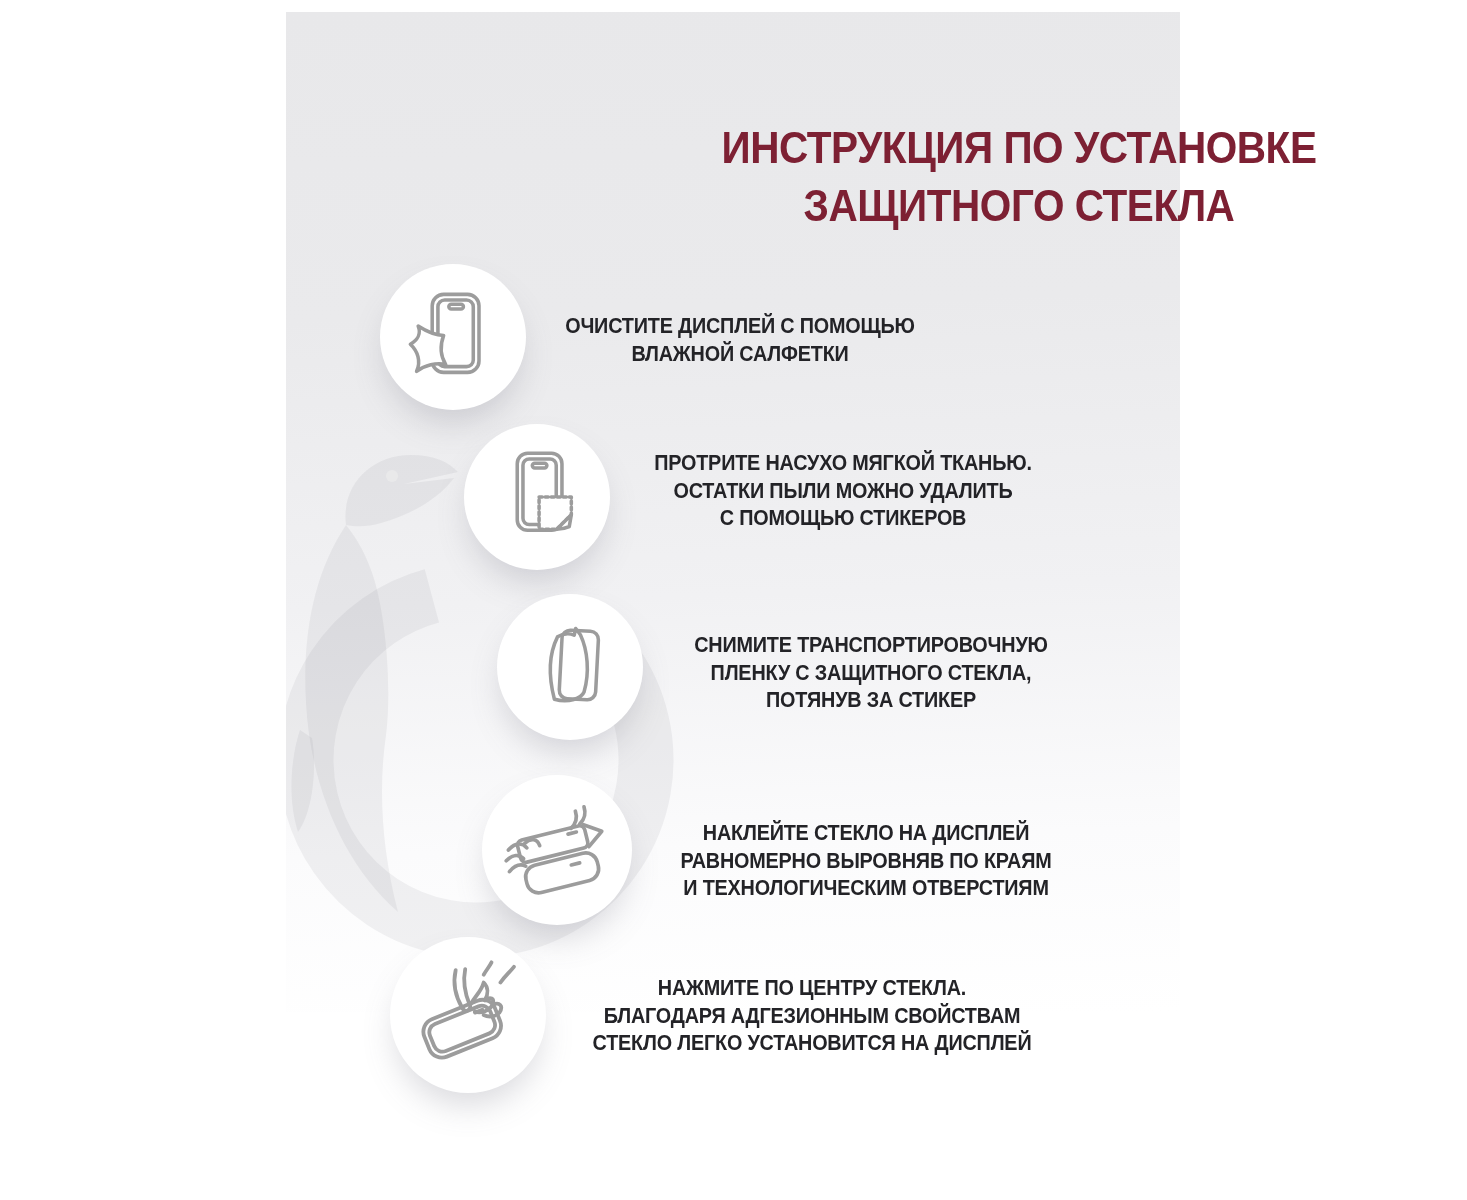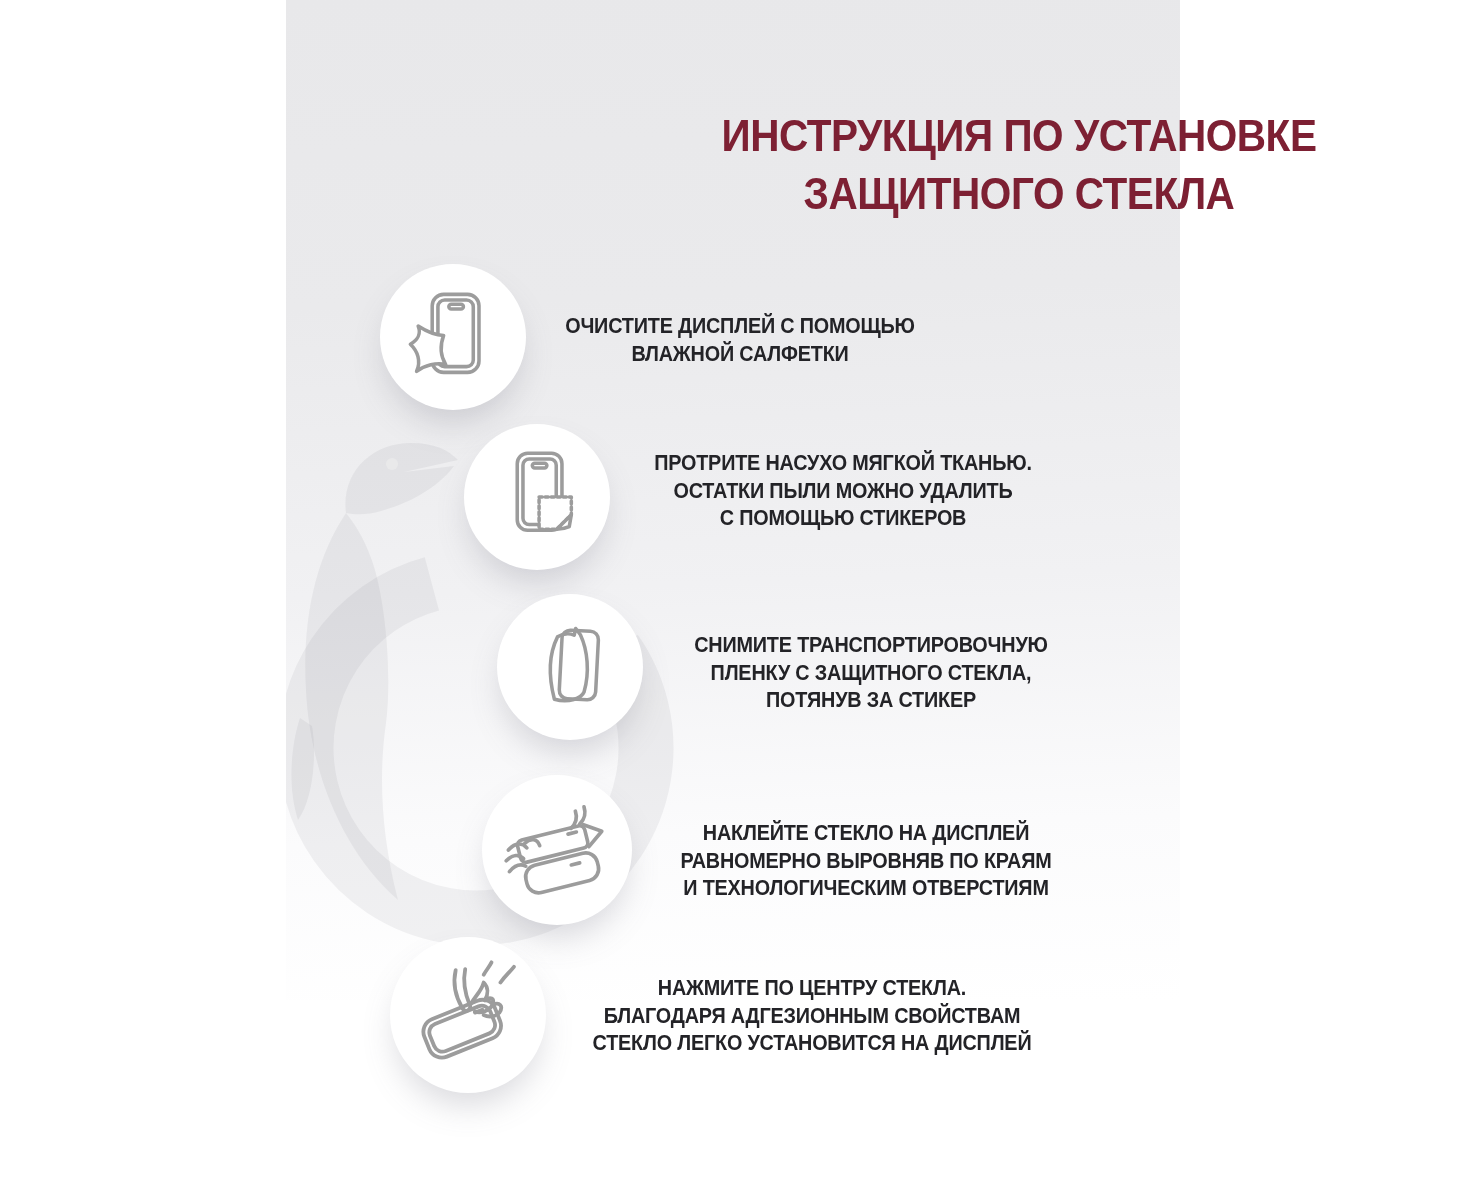--- a/index.html
+++ b/index.html
@@ -4,21 +4,21 @@
 <style>
   html,body{margin:0;padding:0;background:#ffffff;}
   .page{
     position:relative;
     width:1467px;height:1200px;
     background:#ffffff;
     overflow:hidden;
     font-family:"Liberation Sans", sans-serif;
   }
   .card{
-    position:absolute;left:286px;top:0;width:894px;height:1000px;
+    position:absolute;left:286px;top:12px;width:894px;height:1000px;
     background:linear-gradient(178deg,#e8e8ea 0%,#eaeaec 30%,#f1f1f3 58%,#fbfbfc 82%,#ffffff 100%);
   }
   .watermark{
     position:absolute;left:0;top:418px;width:760px;height:710px;
     pointer-events:none;
   }
   .title{
     position:absolute;left:286px;top:107px;width:894px;
     text-align:center;
     font-size:45px;line-height:58px;font-weight:700;

